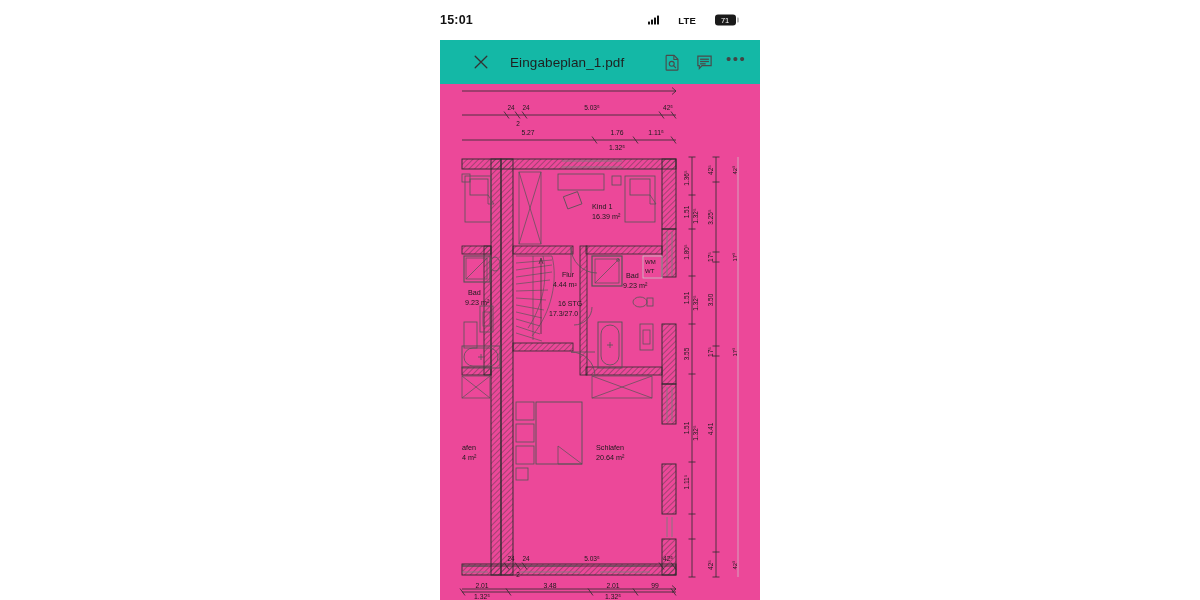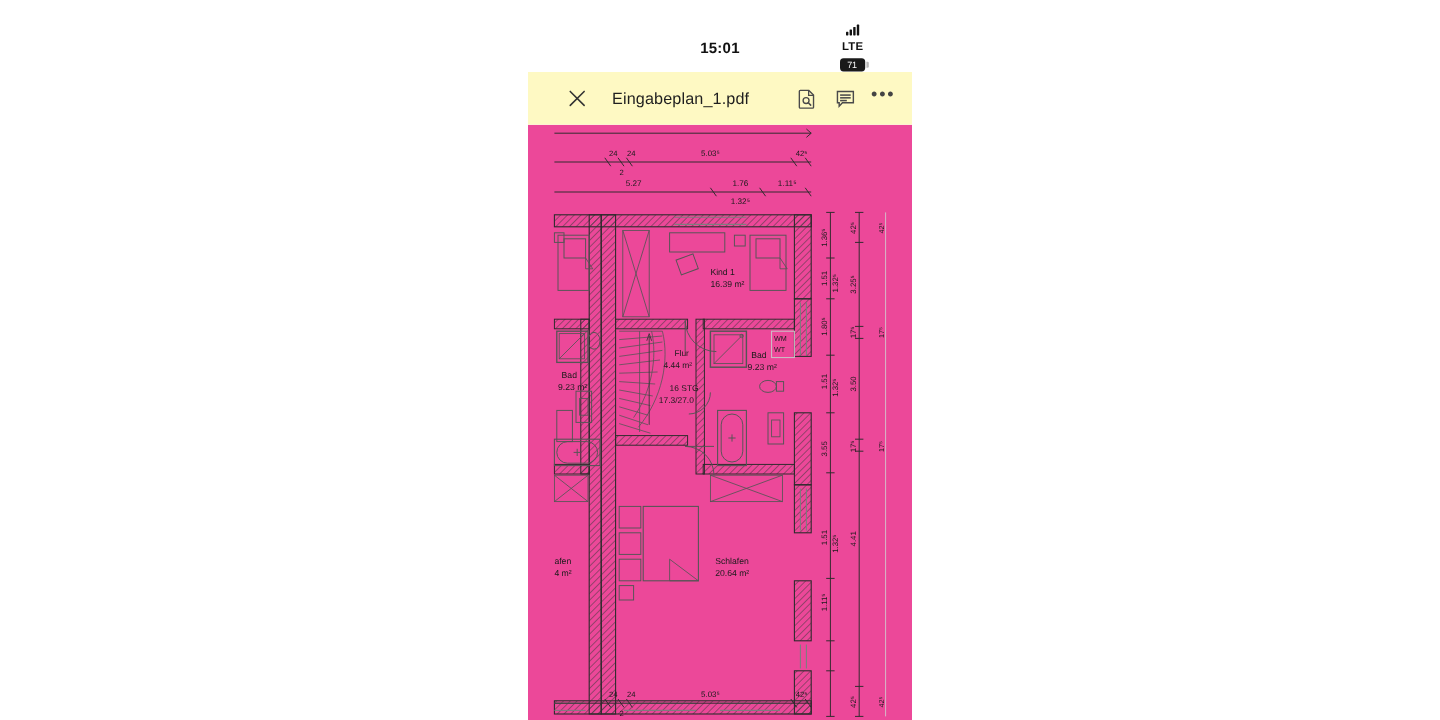--- a/index.html
+++ b/index.html
@@ -20,31 +20,30 @@
   #device {
     position: absolute; left: 440px; top: 0;
     width: 320px; height: 600px;
     background: #ffffff;
     overflow: hidden;
   }
 
   
   #statusbar {
     position: relative; height: 40px; width: 100%;
-    display: flex; align-items: center; justify-content: center;
+    display: flex; align-items: center; 
     color: #111;
-    margin-top: 20px;
   }
   #status-time {
     font-size: 12.5px; font-weight: 600; letter-spacing: .2px;
     color: #111;
   }
   #status-right {
-    position: absolute; right: 39px; top: 50%; transform: translateY(-50%);
-    display: flex; align-items: center; gap: 4px; flex-direction: column;
+    position: absolute; right: 24px; top: 50%; transform: translateY(-50%);
+    display: flex; align-items: center; gap: 19px;
   }
   .sig-bars { display: flex; align-items: flex-end; gap: 1px; height: 9px; }
   .sig-bars i { display: block; width: 2px; background: #111; border-radius: .5px; }
   .sig-bars i:nth-child(1){ height: 3px; }
   .sig-bars i:nth-child(2){ height: 5px; }
   .sig-bars i:nth-child(3){ height: 7px; }
   .sig-bars i:nth-child(4){ height: 9px; }
   #status-net { font-size: 9.5px; font-weight: 600; color: #111; letter-spacing: .2px; }
   #battery {
     position: relative;
@@ -59,21 +58,21 @@
     width: 2px; height: 5px; border-radius: 0 1px 1px 0;
     background: #b9b9b9;
   }
 
   
   #appbar {
     height: 44px; width: 100%;
     display: flex; align-items: center;
     padding: 0 14px 0 30px;
     gap: 10px;
-    background: #fef9c3;
+    background: #14b8a6;
   }
   #close-btn {
     width: 22px; height: 22px; flex: 0 0 auto;
     display: flex; align-items: center; justify-content: center;
     cursor: pointer;
   }
   #doc-title {
     font-size: 13.5px; color: #1f1f1f; white-space: nowrap;
     margin-left: 8px;
     letter-spacing: .1px;

